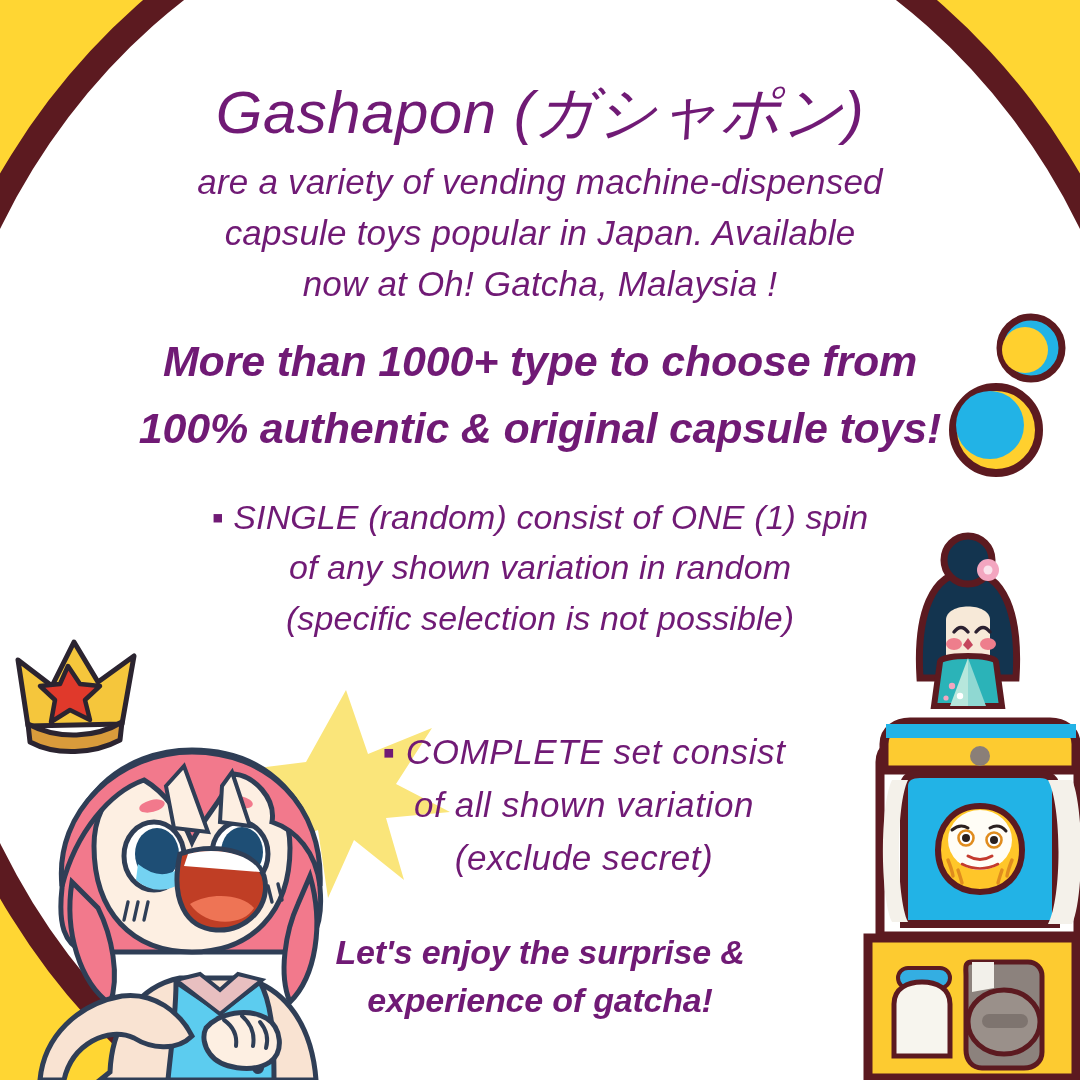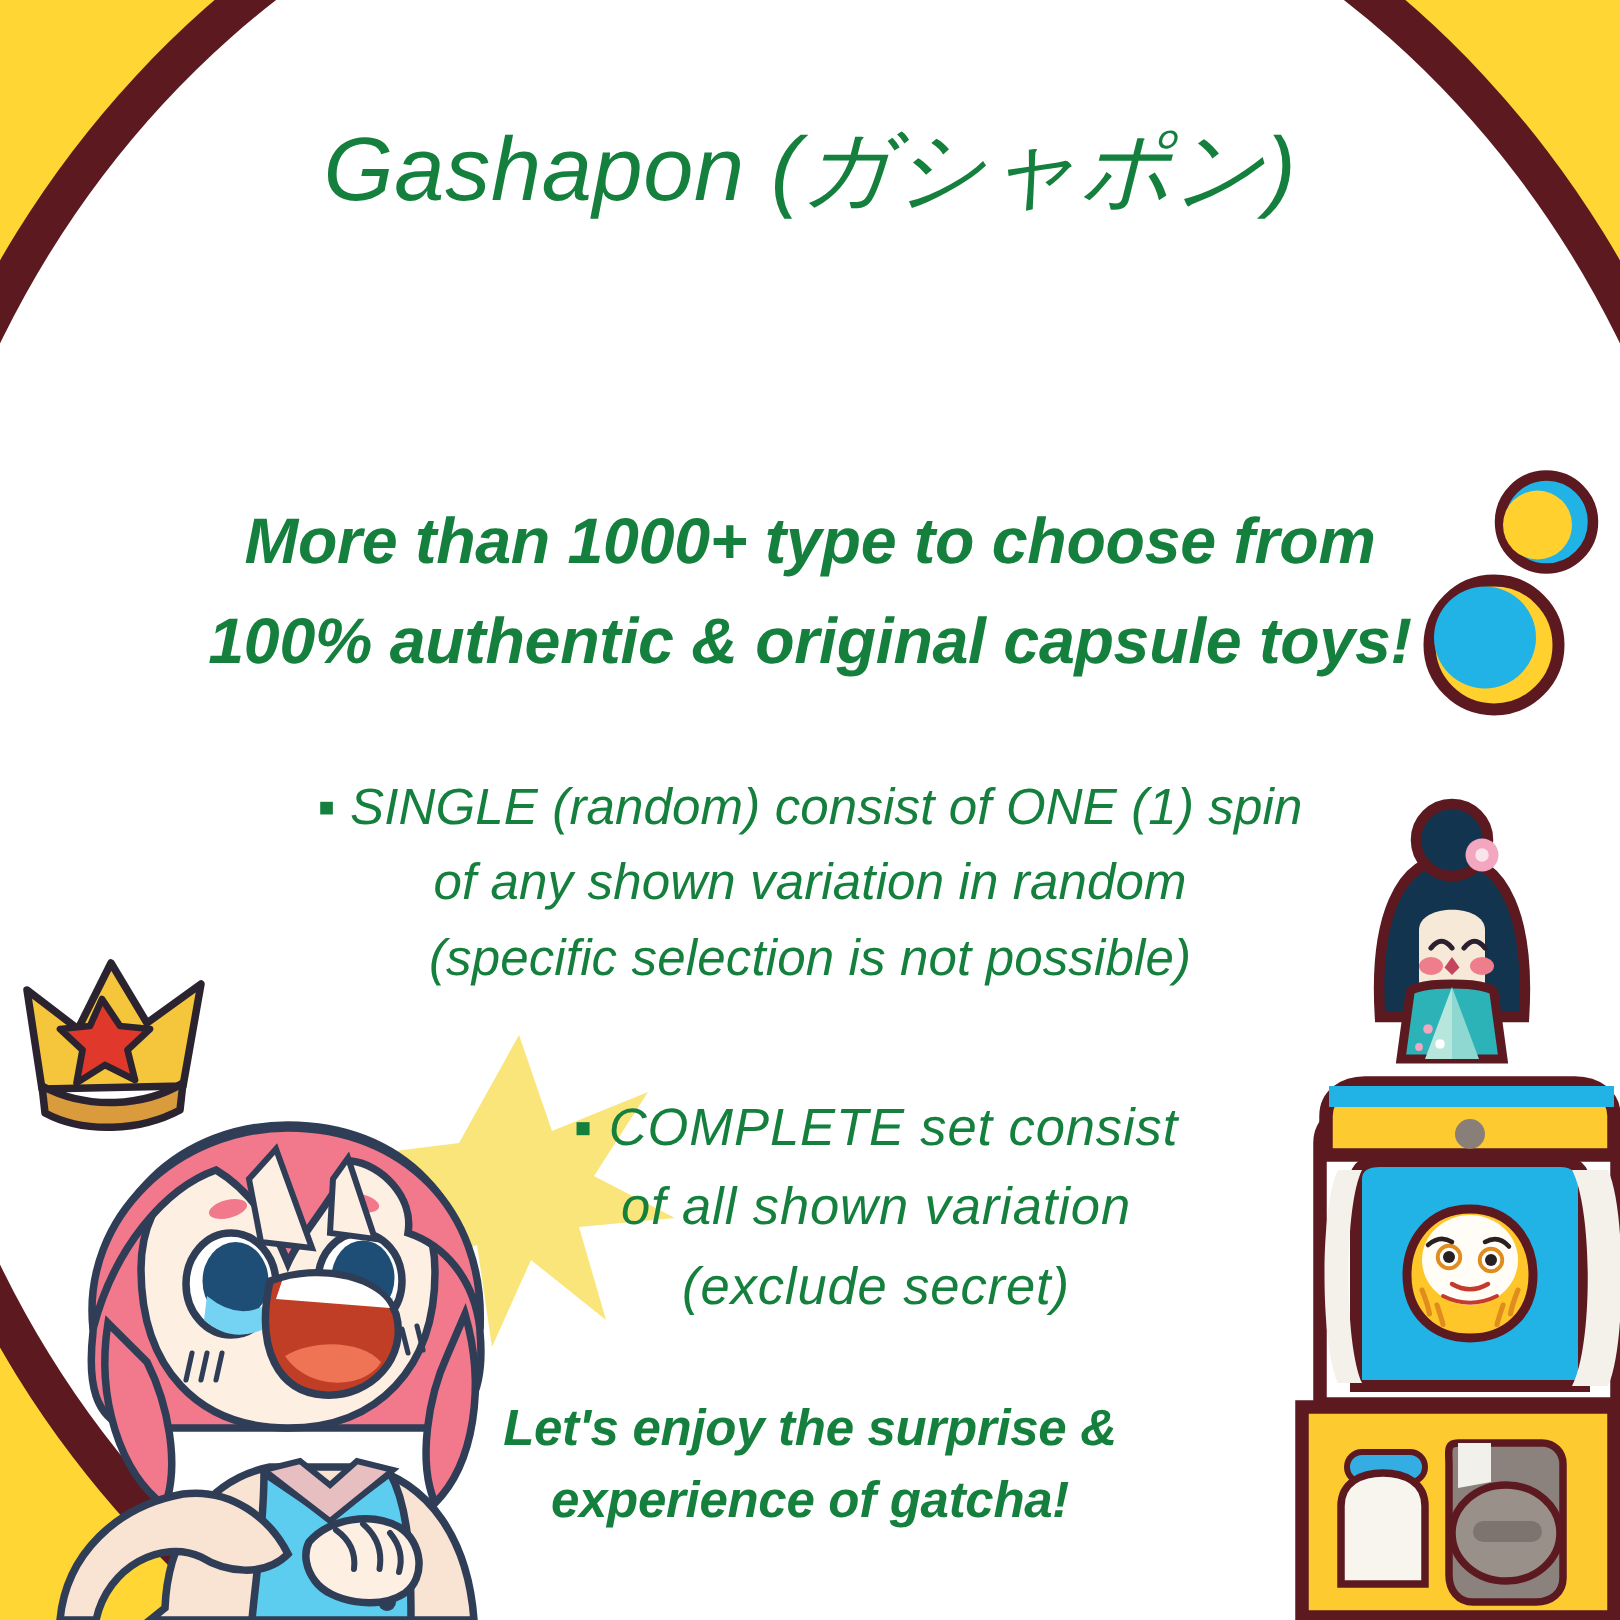--- a/index.html
+++ b/index.html
@@ -17,38 +17,38 @@
     position:absolute;
     left:-96px;top:-150px;width:1272px;height:1372px;
     border-radius:50%;
     background:#FFFFFF;
     border:26px solid #5C1A20;
     box-sizing:border-box;
   }
 
   
   .text-layer{position:absolute;inset:0;}
-  .tx{position:absolute;color:#15803d;text-align:center;width:100%;left:0;
+  .tx{position:absolute;color:#701a75;text-align:center;width:100%;left:0;
       line-height:1.16;white-space:pre-line;}
 
   .title{
     top:78px;font-size:60px;font-style:italic;font-weight:400;
     letter-spacing:.5px;
   }
   .lede{
     top:157px;font-size:35px;font-style:italic;font-weight:400;
     line-height:1.45;letter-spacing:.2px;
   }
   .highlight{
     top:328px;font-size:43px;font-style:italic;font-weight:bold;
     line-height:1.55;letter-spacing:-.2px;
     font-stretch:condensed;
   }
   .bullet-single{
-    top:513px;font-size:34px;font-style:italic;font-weight:400;
+    top:492px;font-size:34px;font-style:italic;font-weight:400;
     line-height:1.48;letter-spacing:.1px;
   }
   .bullet-complete{
     top:725px;font-size:35px;font-style:italic;font-weight:400;
     line-height:1.52;letter-spacing:.6px;padding-left:44px;
   }
   .closing{
     top:928px;font-size:34px;font-style:italic;font-weight:bold;
     line-height:1.42;letter-spacing:-.2px;
   }
@@ -201,20 +201,23 @@
              C228 338 196 332 186 318 C180 310 178 300 182 292 Z" fill="#FDEFE2" stroke="#2F3E56" stroke-width="5"></path>
     <g stroke="#2F3E56" stroke-width="4" fill="none" stroke-linecap="round">
       <path d="M200 284 q14 10 12 26"></path>
       <path d="M218 280 q14 12 11 30"></path>
       <path d="M236 286 q10 12 6 26"></path>
     </g>
   </svg>
 
   <div class="text-layer">
     <div class="tx title">Gashapon (ガシャポン)</div>
+    <div class="tx lede">are a variety of vending machine-dispensed
+capsule toys popular in Japan. Available
+now at Oh! Gatcha, Malaysia !</div>
     <div class="tx highlight">More than 1000+ type to choose from
 100% authentic &amp; original capsule toys!</div>
     <div class="tx bullet-single">▪ SINGLE (random) consist of ONE (1) spin
 of any shown variation in random
 (specific selection is not possible)</div>
     <div class="tx bullet-complete">▪ COMPLETE set consist
 of all shown variation
 (exclude secret)</div>
     <div class="tx closing">Let's enjoy the surprise &amp;
 experience of gatcha!</div>

